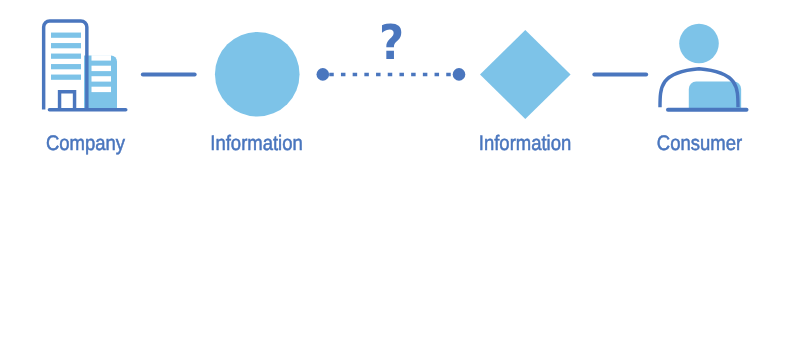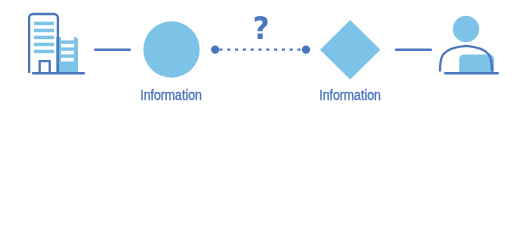--- a/index.html
+++ b/index.html
@@ -40,20 +40,21 @@
       <g fill="#ffffff">
         <rect x="41" y="28.8" width="13" height="3.6"></rect>
         <rect x="41" y="35.8" width="13" height="3.6"></rect>
         <rect x="41" y="42.8" width="13" height="3.6"></rect>
         <rect x="41" y="49.8" width="13" height="3.6"></rect>
       </g>
       <path d="M19.7 64.5 V53.2 h10 V64.5" fill="none" stroke="#4a76be" stroke-width="2.3"></path>
       <line x1="13" y1="65.2" x2="63.8" y2="65.2" stroke="#4a76be" stroke-width="2.4" stroke-linecap="round"></line>
     </g>
   </svg>
+  <div class="label" style="left:5px;top:88px;width:103px;"><span>Company</span></div>
 
   <svg class="node" style="left:93px;top:44px;" width="40" height="12">
     <line x1="2.2" y1="5.7" x2="36.8" y2="5.7" stroke="#4a76be" stroke-width="2.6" stroke-linecap="round"></line>
   </svg>
 
   <svg class="node" style="left:142px;top:20px;" width="59" height="59">
     <circle cx="29.5" cy="29.5" r="28.2" fill="#7dc3e8"></circle>
   </svg>
   <div class="label" style="left:120px;top:88px;width:103px;"><span>Information</span></div>
 
@@ -77,14 +78,15 @@
 
   <svg class="node" style="left:432px;top:10px;" width="74" height="70" viewBox="0 0 74 70">
     <g>
       <circle cx="34" cy="19" r="13.2" fill="#7dc3e8"></circle>
       <path d="M27.2 49.3 a4.9 4.9 0 0 1 4.9 -4.9 h25.1 a4.9 4.9 0 0 1 4.9 4.9 v13.1 h-34.9 z" fill="#7dc3e8"></path>
 
       <path d="M8 61.5 C8 48 8 38 34 35.8 C60 38 60 48 60 61.5" fill="none" stroke="#4a76be" stroke-width="2.3"></path>
       <line x1="13.3" y1="63.2" x2="65.7" y2="63.2" stroke="#4a76be" stroke-width="2.6" stroke-linecap="round"></line>
     </g>
   </svg>
+  <div class="label" style="left:415px;top:88px;width:103px;"><span>Consumer</span></div>
 
 </div>
 
 </body></html>

